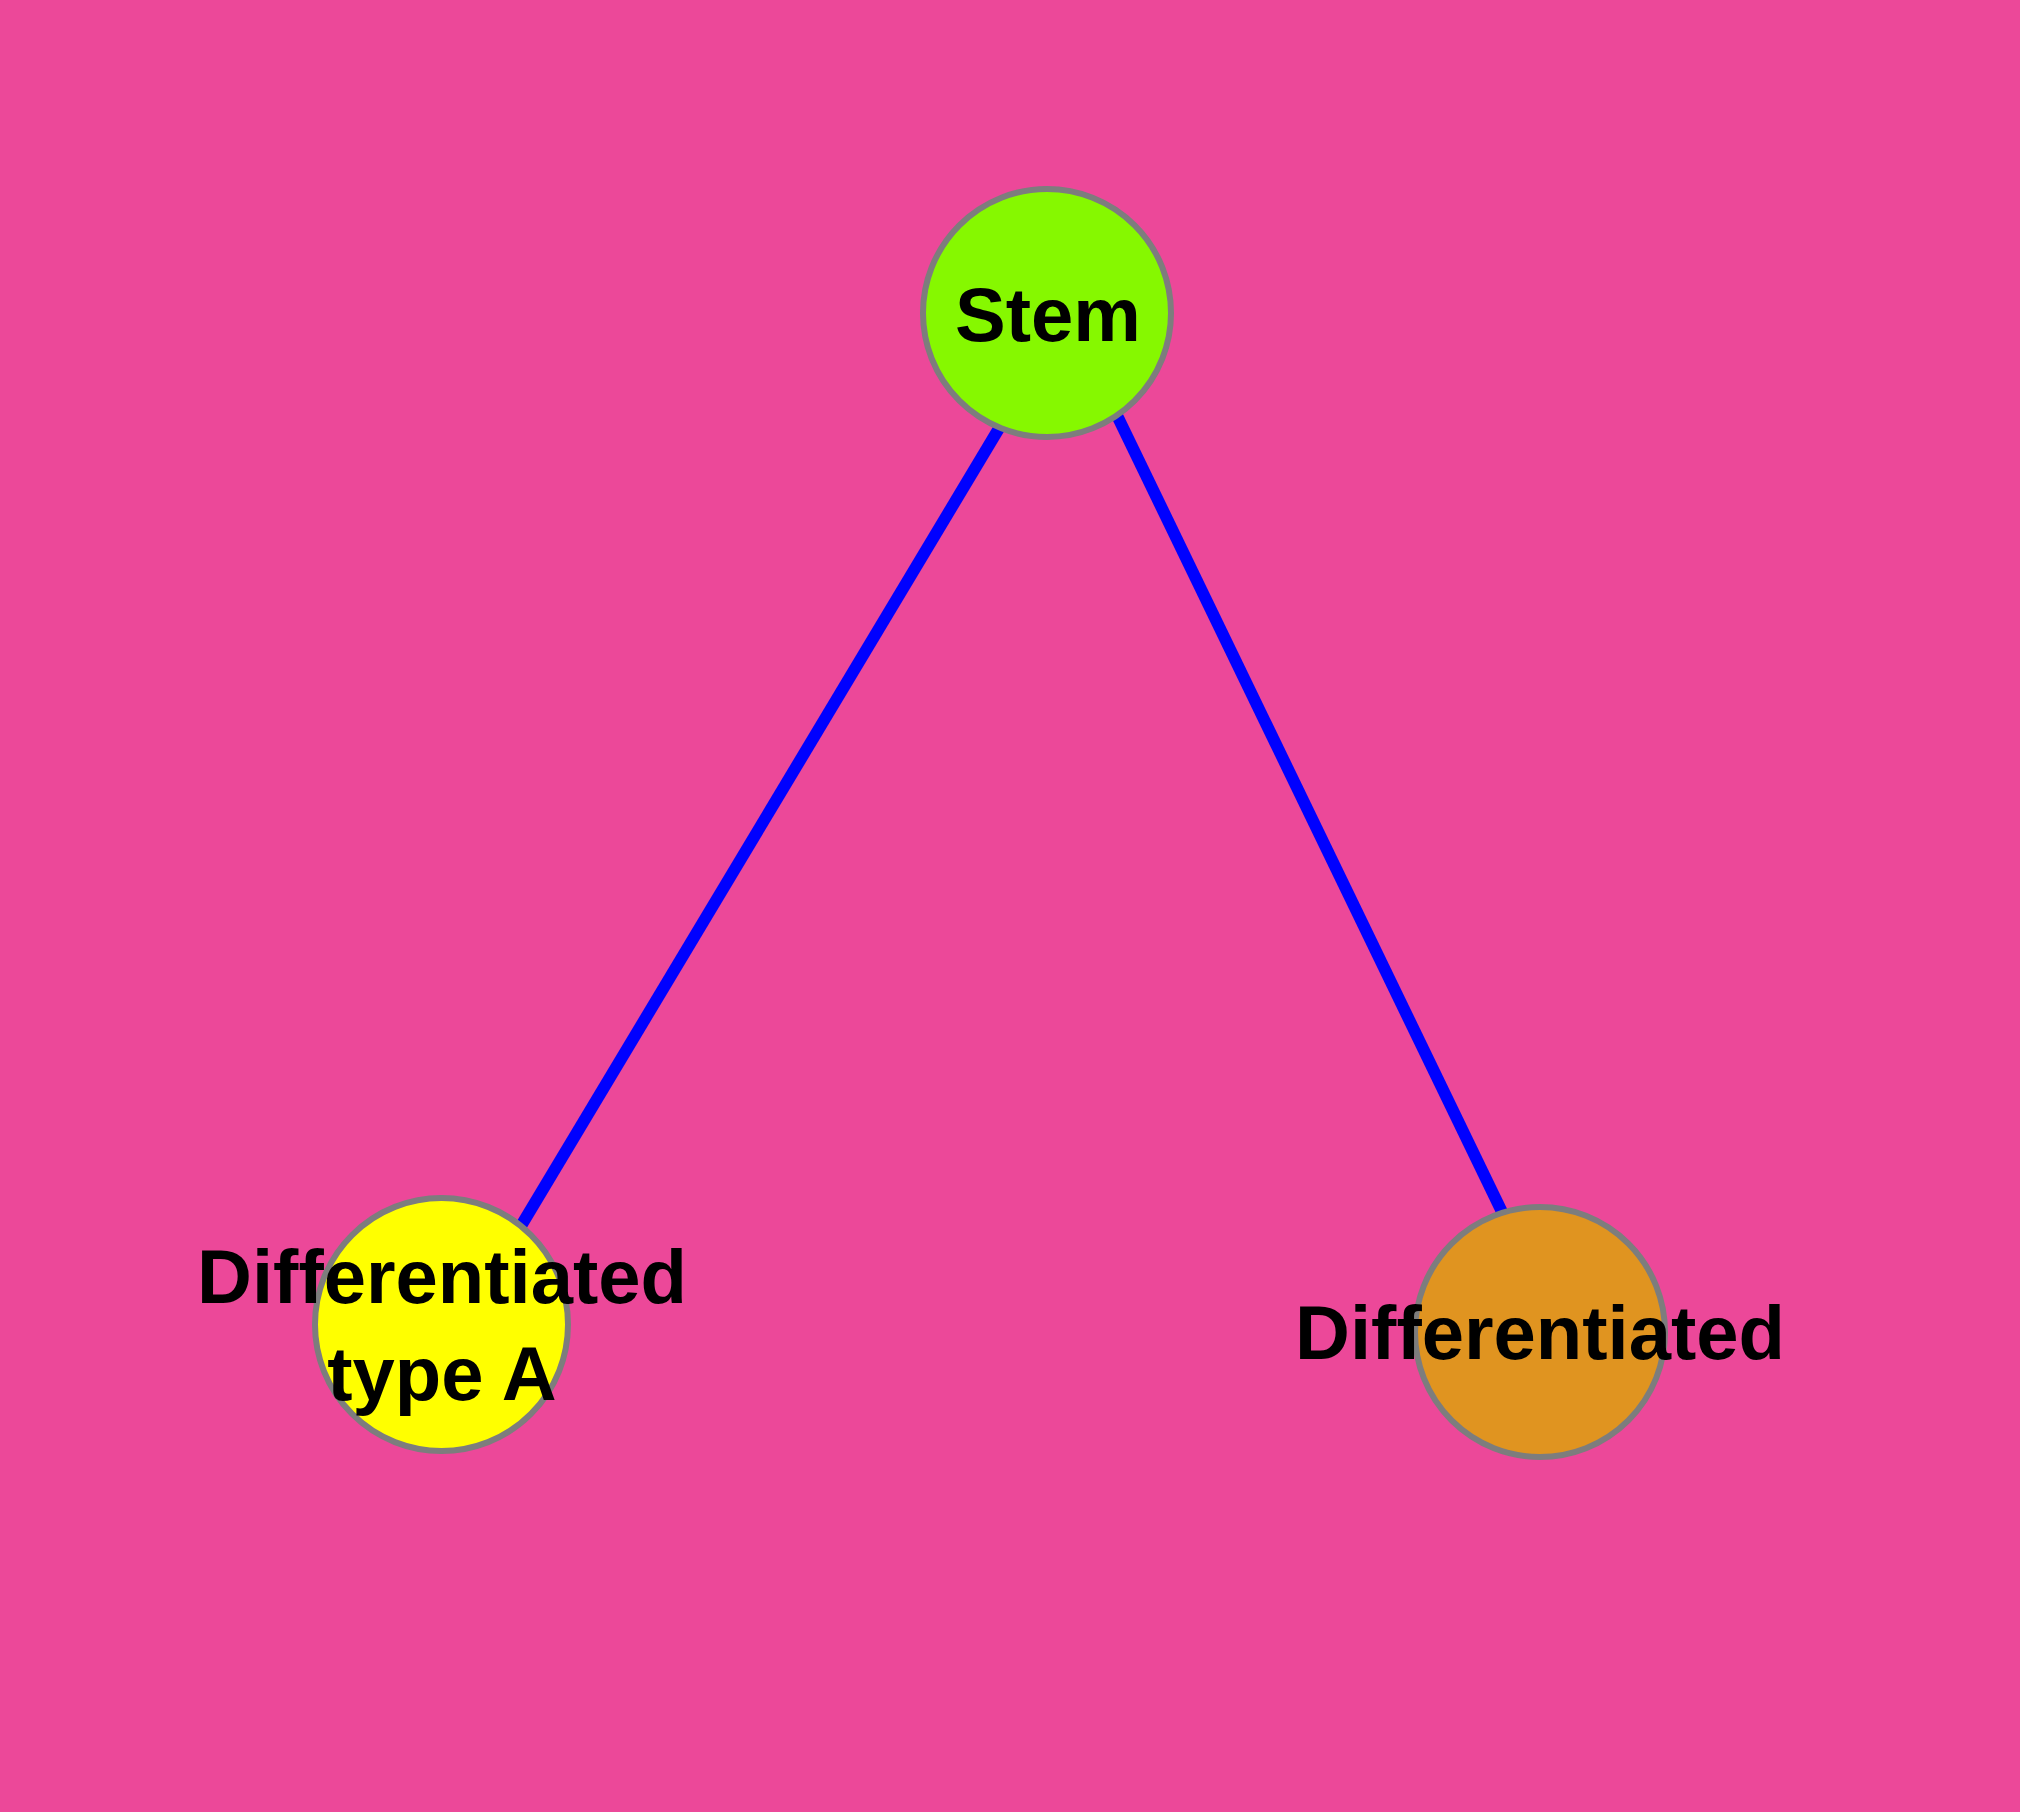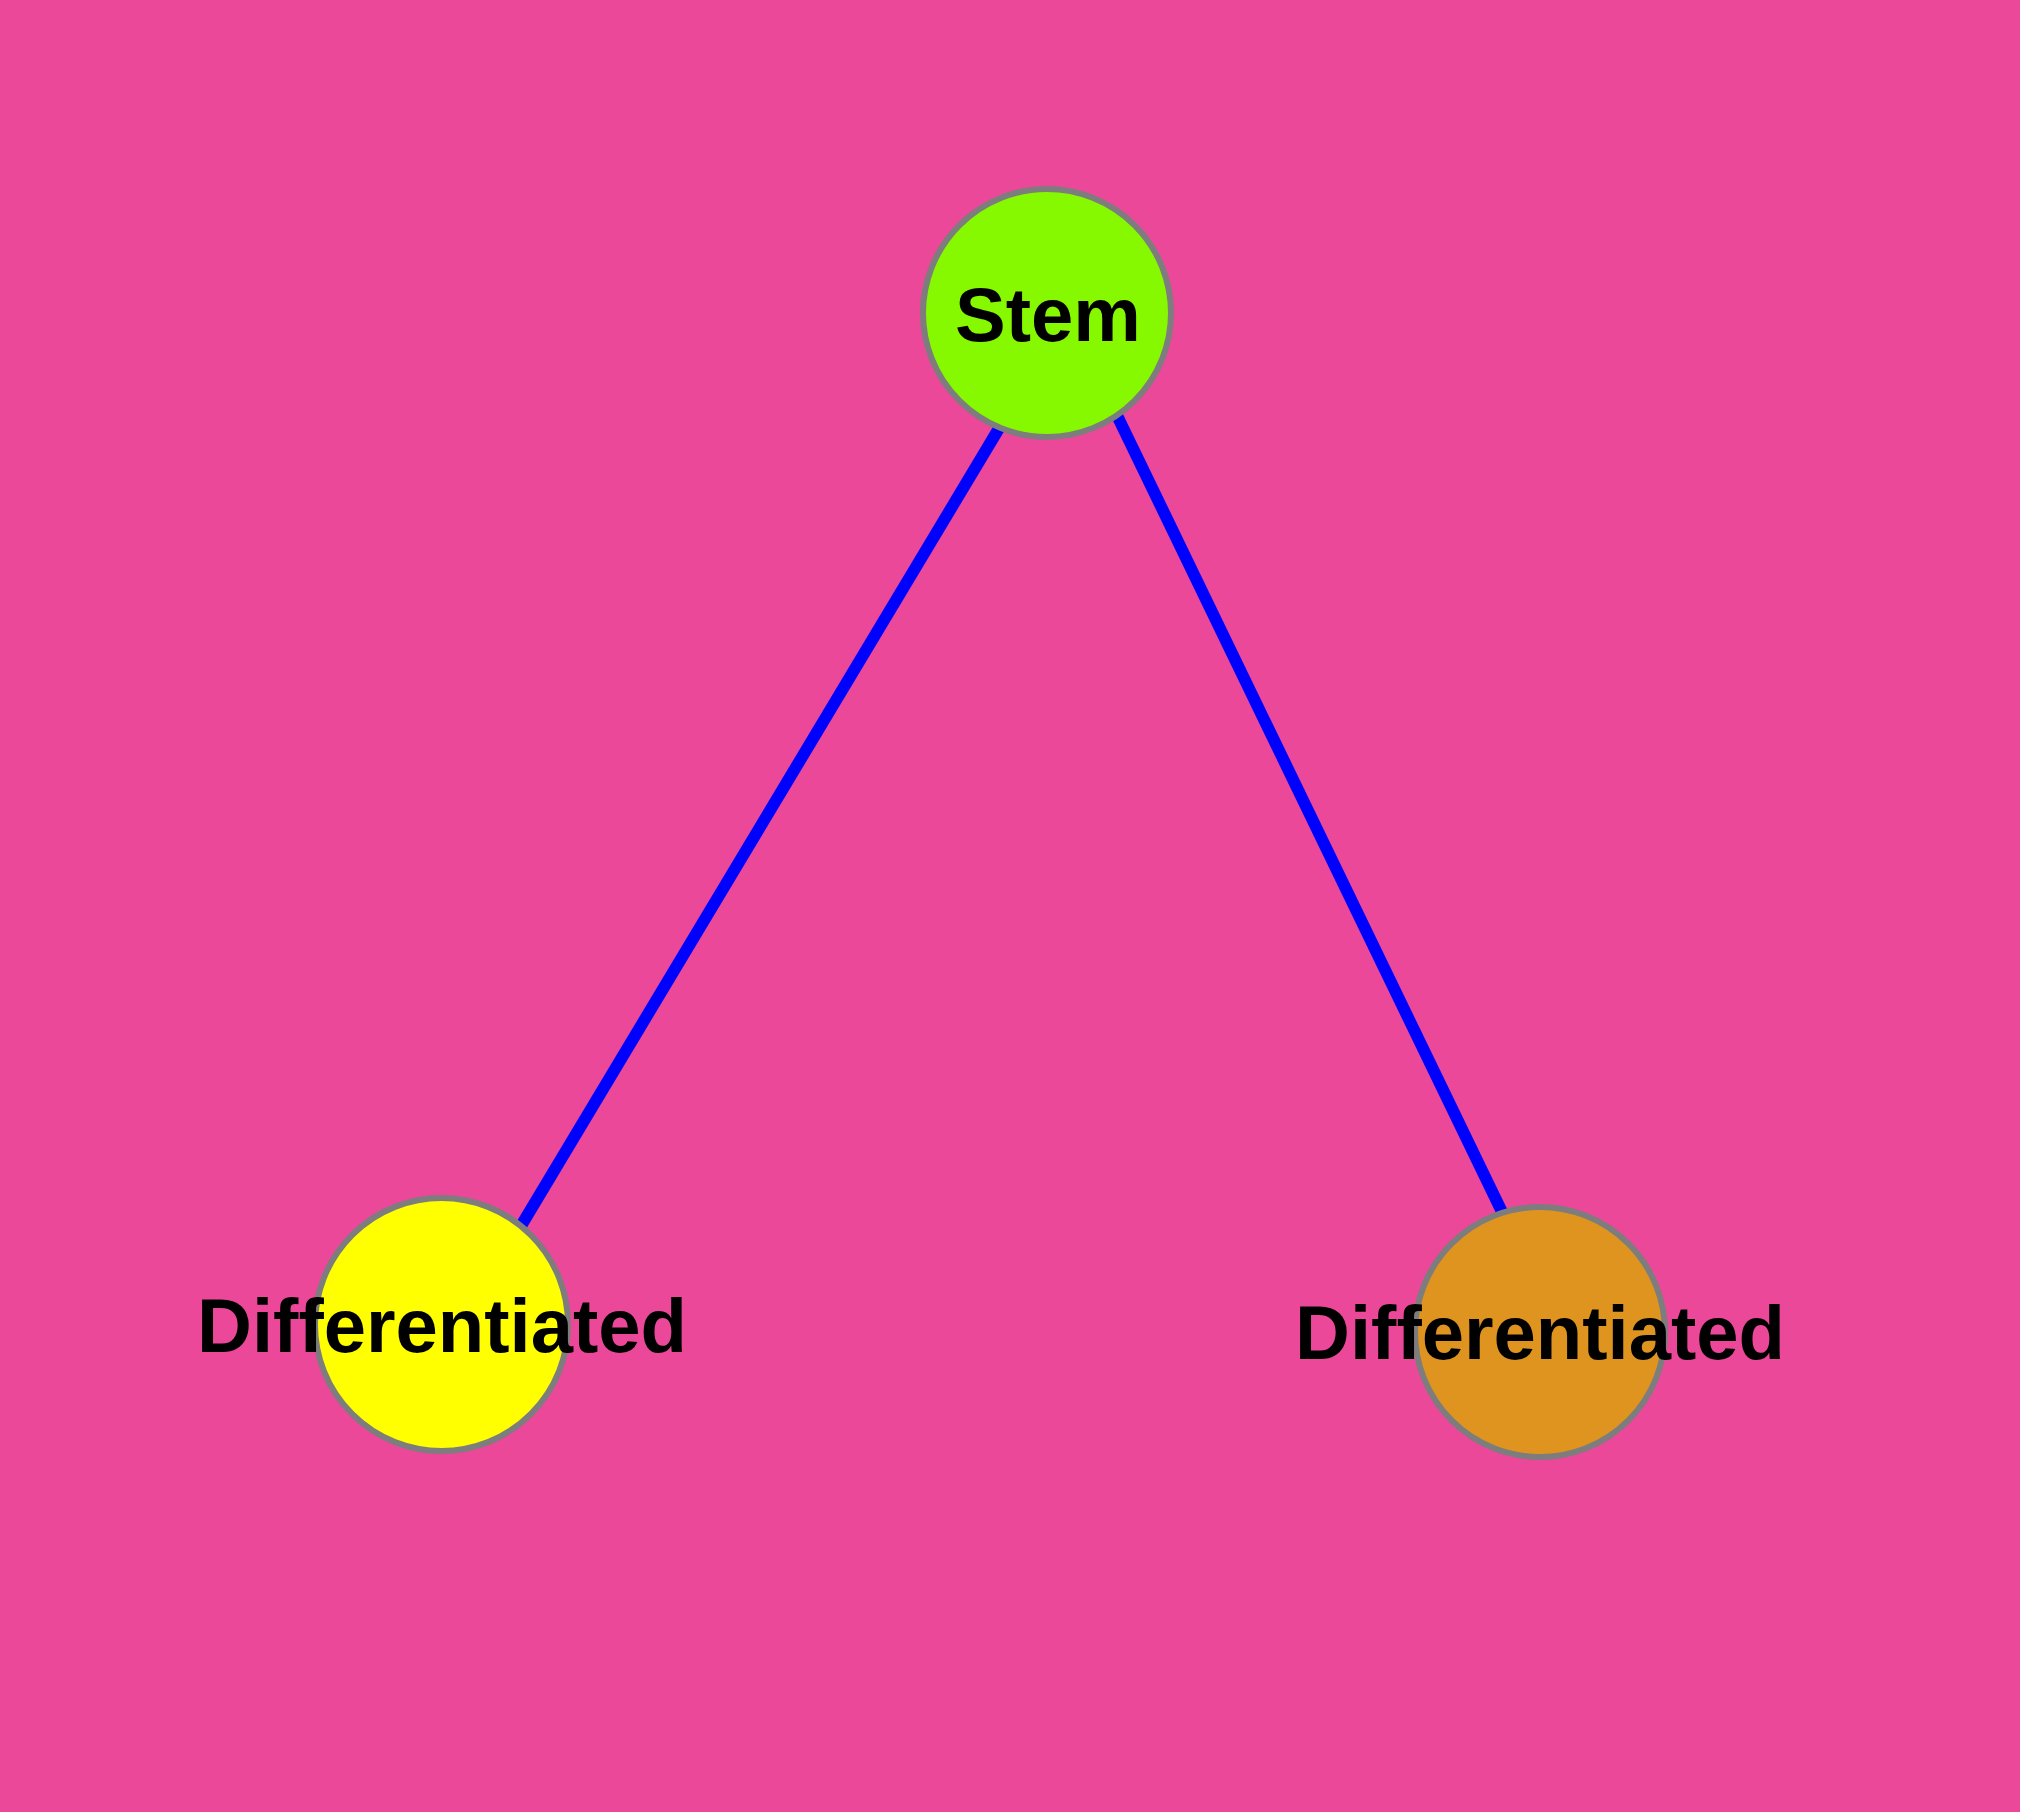--- a/index.html
+++ b/index.html
@@ -43,19 +43,20 @@
       <line x1="1236" y1="370" x2="521" y2="1563" stroke="#0000ff" stroke-width="14"></line>
       <line x1="1236" y1="370" x2="1817" y2="1572" stroke="#0000ff" stroke-width="14"></line>
     </svg>
 <div class="node" style="left: 920px; top: 186px; width: 254px; height: 254px; background: rgb(134, 248, 0); border: 6px solid rgb(125, 125, 125);"></div>
     <div class="node-label" style="left: 1048px; top: 314px; color: rgb(0, 0, 0);">
       <div>Stem</div>
     </div>
     <div class="node" style="left: 312px; top: 1195px; width: 259px; height: 259px; background: rgb(255, 255, 0); border: 6px solid rgb(125, 125, 125);"></div>
     <div class="node-label" style="left: 442px; top: 1325px; color: rgb(0, 0, 0);">
       <div>Differentiated</div>
+      <div>type A</div>
     </div>
     <div class="node" style="left: 1412px; top: 1204px; width: 256px; height: 256px; background: rgb(224, 148, 32); border: 6px solid rgb(125, 125, 125);"></div>
     <div class="node-label" style="left: 1540px; top: 1332px; color: rgb(0, 0, 0);">
       <div>Differentiated</div>
     </div>
   </div>
 
 
 </body></html>

